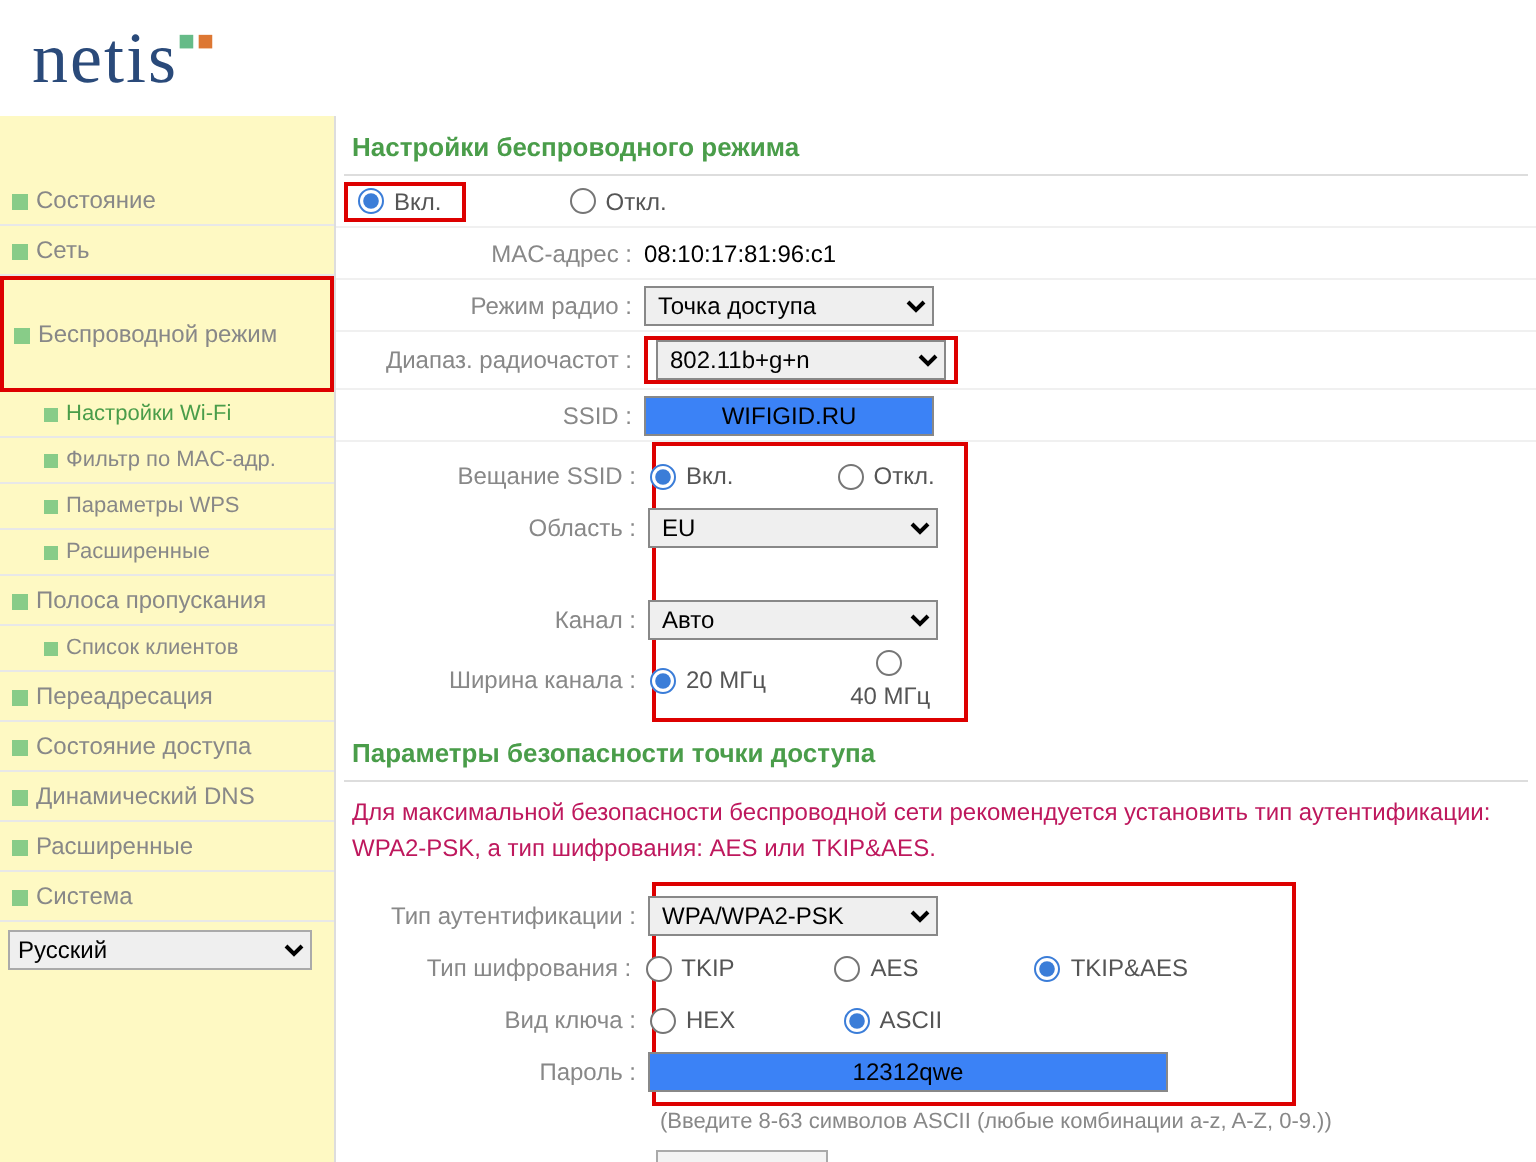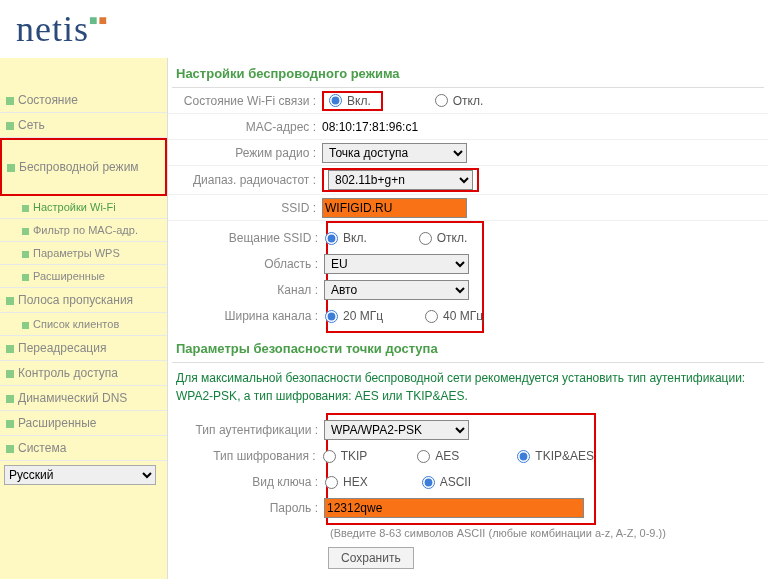--- a/index.html
+++ b/index.html
@@ -22,22 +22,22 @@
 .section-title { color: #4a9d4a; font-weight: bold; font-size: 13px; padding: 8px 4px 6px; border-bottom: 1px solid #ddd; margin: 0 4px; }
 .row { display: flex; align-items: center; min-height: 26px; padding: 2px 4px; border-bottom: 1px solid #f0f0f0; }
 .row-label { width: 150px; text-align: right; color: #888; font-size: 12px; padding-right: 6px; }
 .row-value { flex: 1; display:flex; align-items:center; gap: 21px; }
 .radio-group { display:inline-flex; align-items:center; gap: 3px; padding: 1px 6px 1px 1px; }
 .radio-group input { margin:0 2px 0 0; accent-color: #3b7dd8;}
 .radio-group label { color:#555; font-size:12px; }
 .hl { border: 2px solid #d00; padding: 0 4px; display:inline-flex; align-items:center; }
 .hl-block { border: 2px solid #d00; padding: 2px; }
 select.ctrl, input.ctrl { height: 20px; font-size: 12px; border:1px solid #888; background:#efefef; padding: 0 2px; width: 145px; }
-input.ctrl { background:#f97316; }
-.info-note { color: #15803d; font-size: 12px; padding: 6px 8px; line-height: 1.5; }
+input.ctrl { background:#3b82f6;text-align:center; }
+.info-note { color: #be185d; font-size: 12px; padding: 6px 8px; line-height: 1.5; }
 .hint { color:#888; font-size:11px; padding-left: 160px; margin: 2px 2px; }
 .save-btn { margin: 6px 0 10px 160px; padding: 3px 12px; background:#f3f3f3; border:1px solid #aaa; font-size:12px; cursor:pointer; color:#555; }
 </style>
 </head>
 <body>
 
 <div class="header">
   <span class="logo"><span>netis</span><span class="dot1">■</span><span class="dot2">■</span></span>
 </div>
 
@@ -47,35 +47,34 @@
         <div class="nav-item l1">Состояние</div>
         <div class="nav-item l1">Сеть</div>
         <div class="nav-item l1 active">Беспроводной режим</div>
         <div class="nav-item sub sel">Настройки Wi-Fi</div>
         <div class="nav-item sub">Фильтр по MAC-адр.</div>
         <div class="nav-item sub">Параметры WPS</div>
         <div class="nav-item sub">Расширенные</div>
         <div class="nav-item l1">Полоса пропускания</div>
         <div class="nav-item sub">Список клиентов</div>
         <div class="nav-item l1">Переадресация</div>
-        <div class="nav-item l1">Контроль доступа</div>
+        <div class="nav-item l1">Состояние доступа</div>
         <div class="nav-item l1">Динамический DNS</div>
         <div class="nav-item l1">Расширенные</div>
         <div class="nav-item l1">Система</div>
       </div>
     <select class="lang-select">
       <option>Русский</option>
     </select>
   </div>
 
   <div class="main">
     <div class="section-title">Настройки беспроводного режима</div>
 
     <div class="row">
-      <div class="row-label">Состояние Wi-Fi связи :</div>
       <div class="row-value">
         <span class="hl">
           <span class="radio-group">
               <input type="radio" checked="" style="">
               <label>Вкл.</label>
             </span>
         </span>
         <span class="radio-group" style="margin-left:30px;">
             <input type="radio" style="">
             <label>Откл.</label>
@@ -126,45 +125,45 @@
               <label>Откл.</label>
             </span>
         </div>
       </div>
       <div class="row" style="border:0; padding:1px 2px; margin-left:-158px; width:320px;">
         <div class="row-label">Область :</div>
         <div class="row-value">
             <select class="ctrl"><option>EU</option></select>
           </div>
       </div>
-      <div class="row" style="border:0; padding:1px 2px; margin-left:-158px; width:320px;">
+      <div class="row" style="border:0; padding:1px 2px; margin-left:-158px; width:320px;margin-top:20px;">
         <div class="row-label">Канал :</div>
         <div class="row-value">
             <select class="ctrl"><option>Авто</option></select>
           </div>
       </div>
       <div class="row" style="border:0; padding:1px 2px; margin-left:-158px; width:320px;">
         <div class="row-label">Ширина канала :</div>
         <div class="row-value">
           <span class="radio-group">
               <input type="radio" checked="" style="">
               <label>20 МГц</label>
             </span>
-          <span class="radio-group" style="margin-left:14px;">
+          <span class="radio-group" style="margin-left:14px;flex-direction:column;">
               <input type="radio" style="">
               <label>40 МГц</label>
             </span>
         </div>
       </div>
     </div>
 
     <div class="section-title">Параметры безопасности точки доступа</div>
     <div class="info-note">Для максимальной безопасности беспроводной сети рекомендуется установить тип аутентификации: WPA2-PSK, а тип шифрования: AES или TKIP&amp;AES.</div>
 
-    <div class="hl-block" style="margin:2px 20px 2px 158px; width:270px;">
+    <div class="hl-block" style="margin:2px 20px 2px 158px; width:322px;">
       <div class="row" style="border:0; padding:1px 2px; margin-left:-158px; width:430px;">
         <div class="row-label">Тип аутентификации :</div>
         <div class="row-value">
             <select class="ctrl"><option>WPA/WPA2-PSK</option></select>
           </div>
       </div>
       <div class="row" style="border:0; padding:1px 2px; margin-left:-158px; width:430px;">
         <div class="row-label">Тип шифрования :</div>
         <div class="row-value">
           <span class="radio-group">

